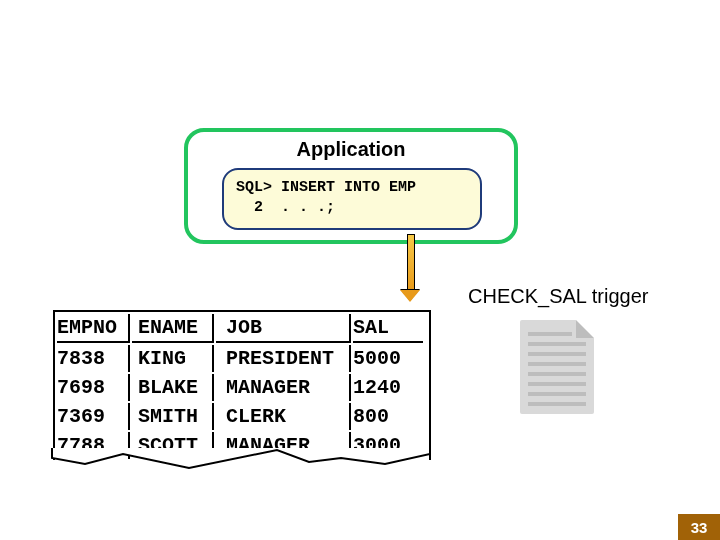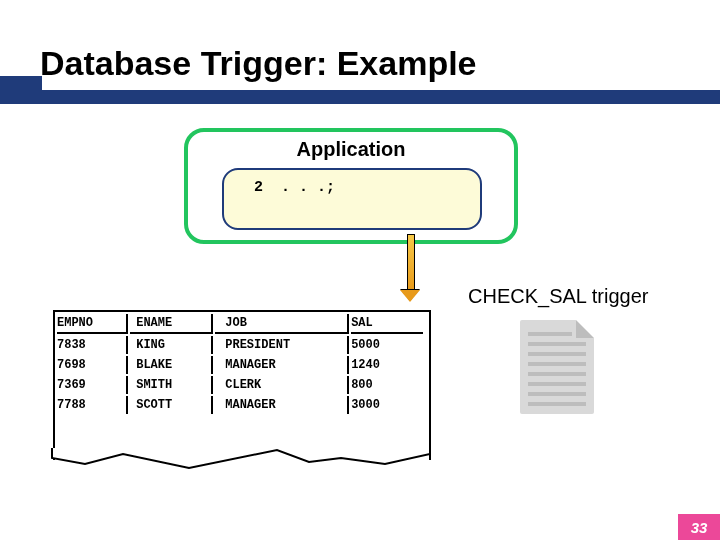--- a/index.html
+++ b/index.html
@@ -21,56 +21,52 @@
   
   .arrow{position:absolute;left:405px;top:234px;width:10px;height:66px;}
   .arrow-shaft{position:absolute;left:2px;top:0;width:6px;height:56px;background:linear-gradient(#f7c948,#e89a1a);border:1px solid #000;}
   .arrow-head{position:absolute;left:-5px;top:56px;width:0;height:0;border-left:10px solid transparent;border-right:10px solid transparent;border-top:12px solid #e89a1a;filter:drop-shadow(0 -1px 0 #000);}
 
   
   .emp-label{position:absolute;left:55px;top:285px;font-size:20px;font-weight:bold;color:#000;}
   .trigger-label{position:absolute;left:468px;top:285px;font-size:20px;font-weight:normal;color:#000;}
 
   
-  .emp-table{position:absolute;left:55px;top:312px;width:370px;font-family:"Courier New",monospace;font-size:12px;font-weight:bold;}
+  .emp-table{position:absolute;left:55px;top:312px;width:370px;font-family:"Courier New",monospace;font-size:20px;font-weight:bold;}
   .emp-table th,.emp-table td{padding:2px 0;text-align:left;vertical-align:top;}
   .col-empno{width:68px;border-right:2px solid #000;text-align:right;padding-right:6px !important;}
   .col-ename{width:82px;padding-left:6px !important;border-right:2px solid #000;}
   .col-job{width:132px;padding-left:10px !important;border-right:2px solid #000;}
   .col-sal{width:70px;text-align:right;padding-right:8px !important;}
   .emp-table thead th{border-bottom:2px solid #000;}
   .table-box{position:absolute;left:53px;top:310px;width:374px;height:148px;border:2px solid #000;border-bottom:none;}
   
   .torn{position:absolute;left:51px;top:448px;width:380px;height:22px;overflow:hidden;}
   .torn svg{display:block;}
 
   
   .doc-icon{position:absolute;left:520px;top:320px;width:74px;height:94px;}
   .doc-body{position:absolute;left:0;top:0;width:74px;height:94px;background:#d9d9d9;border-radius:2px;}
   .doc-fold{position:absolute;right:0;top:0;width:18px;height:18px;background:#fff;}
   .doc-fold-tri{position:absolute;right:0;top:0;width:0;height:0;border-right:18px solid transparent;border-bottom:18px solid #bdbdbd;}
   .doc-line{position:absolute;left:8px;height:4px;width:58px;background:#bdbdbd;}
 
   
-  .page-footer{position:absolute;right:0;bottom:0;width:42px;height:26px;background:#ec4899;color:#fff;font-weight:bold;font-size:15px;display:flex;align-items:center;justify-content:center;font-style:italic;}
+  .page-footer{position:absolute;right:0;bottom:0;width:42px;height:26px;background:#a16207;color:#fff;font-weight:bold;font-size:15px;display:flex;align-items:center;justify-content:center;}
 </style>
 </head>
 <body>
 <div class="slide">
 
-<div class="titlebar">
-  <div class="title-darkblue-top"></div>
-  <div class="title-darkblue-bottom"></div>
-  <div class="title-text">Database Trigger: Example</div>
-</div>
 
 <div class="app-box">
   <div class="app-label">Application</div>
   <div class="sql-box">
     <div class="sql-content">
+      <div class="sql-line">SQL&gt; INSERT INTO EMP</div>
       <div class="sql-line">  2  . . .;</div>
     </div>
   </div>
 </div>
 
 <div class="arrow">
   <div class="arrow-shaft"></div>
   <div class="arrow-head"></div>
 </div>
 

